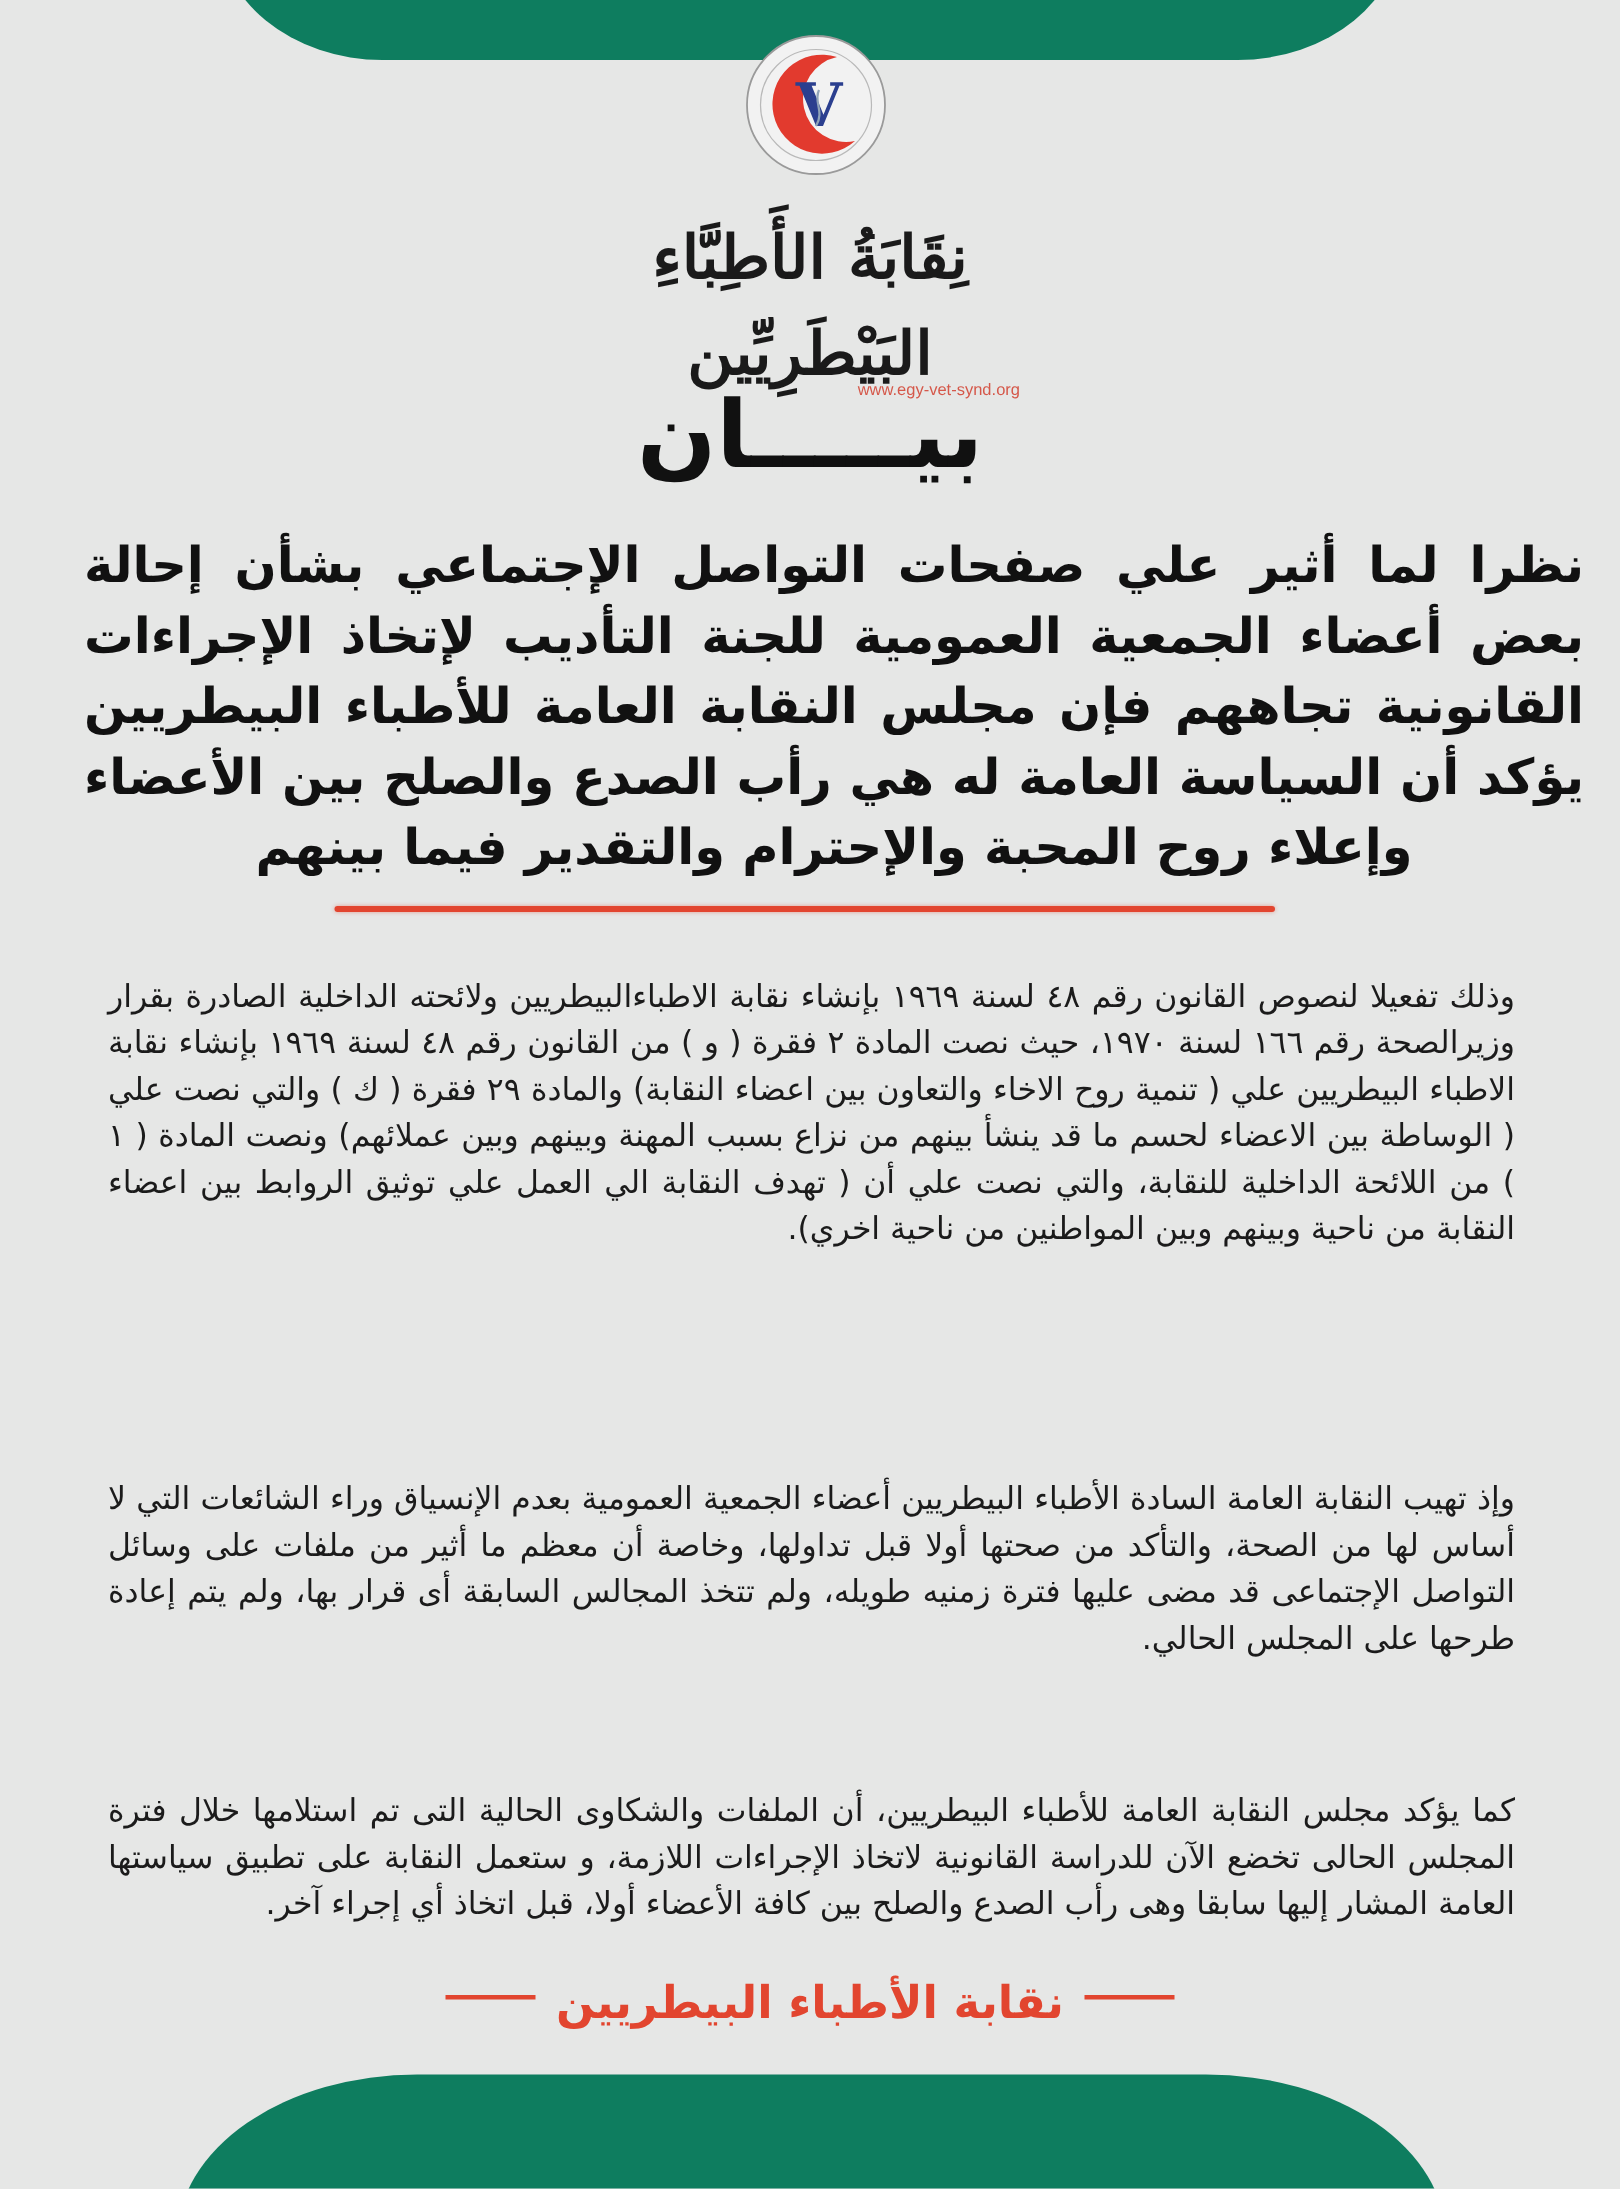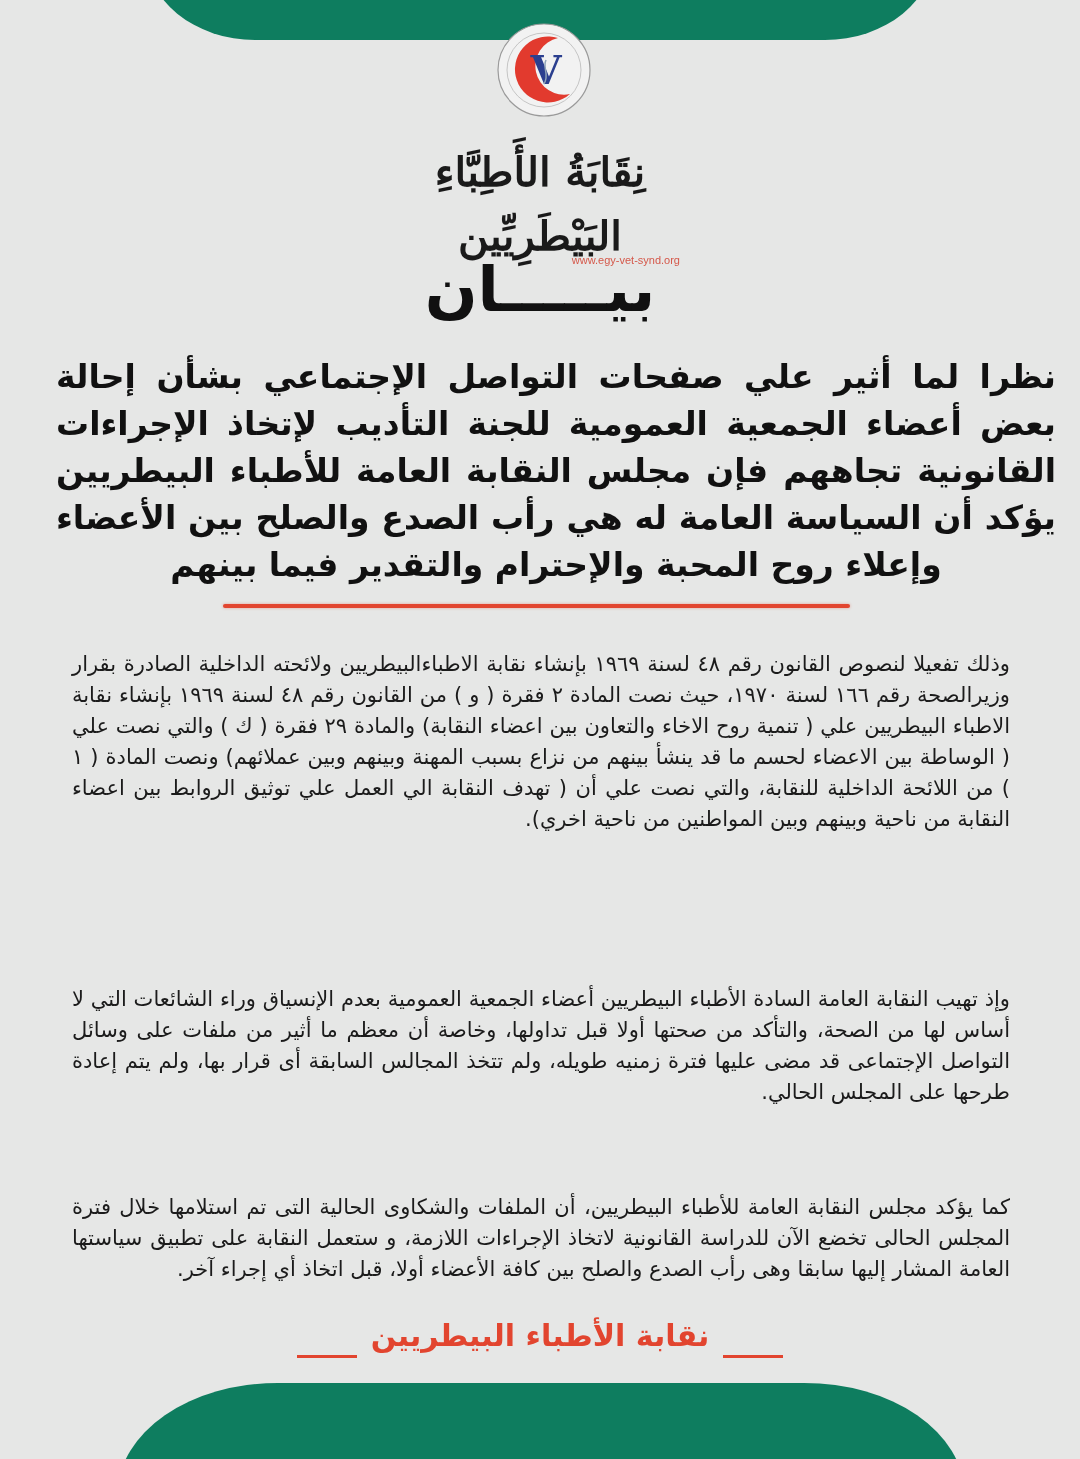--- a/index.html
+++ b/index.html
@@ -54,21 +54,21 @@
     position: absolute; left: 72px; width: 938px;
     direction: rtl; text-align: justify;
     font-family: "DejaVu Sans", sans-serif; font-size: 21px;
     line-height: 31px; color: #1b1b1b;
   }
   .para1 { top: 637px; margin-top: 12px; }
   .para2 { top: 984px; }
   .para3 { top: 1192px; }
   .signature {
     position: absolute; left: 0; top: 1314px; width: 1080px;
-    display: flex; justify-content: center; align-items: flex-end; gap: 14px;
+    display: flex; justify-content: center; align-items: flex-start; gap: 14px;
     direction: rtl;
   }
   .sig-line { width: 60px; height: 3px; background: #e2452f; margin-top: 16px; }
   .sig-text {
     font-family: "DejaVu Sans", sans-serif; font-weight: bold; font-size: 30px;
     color: #e2452f; line-height: 44px;
   }
 </style>
 </head>
 <body>

